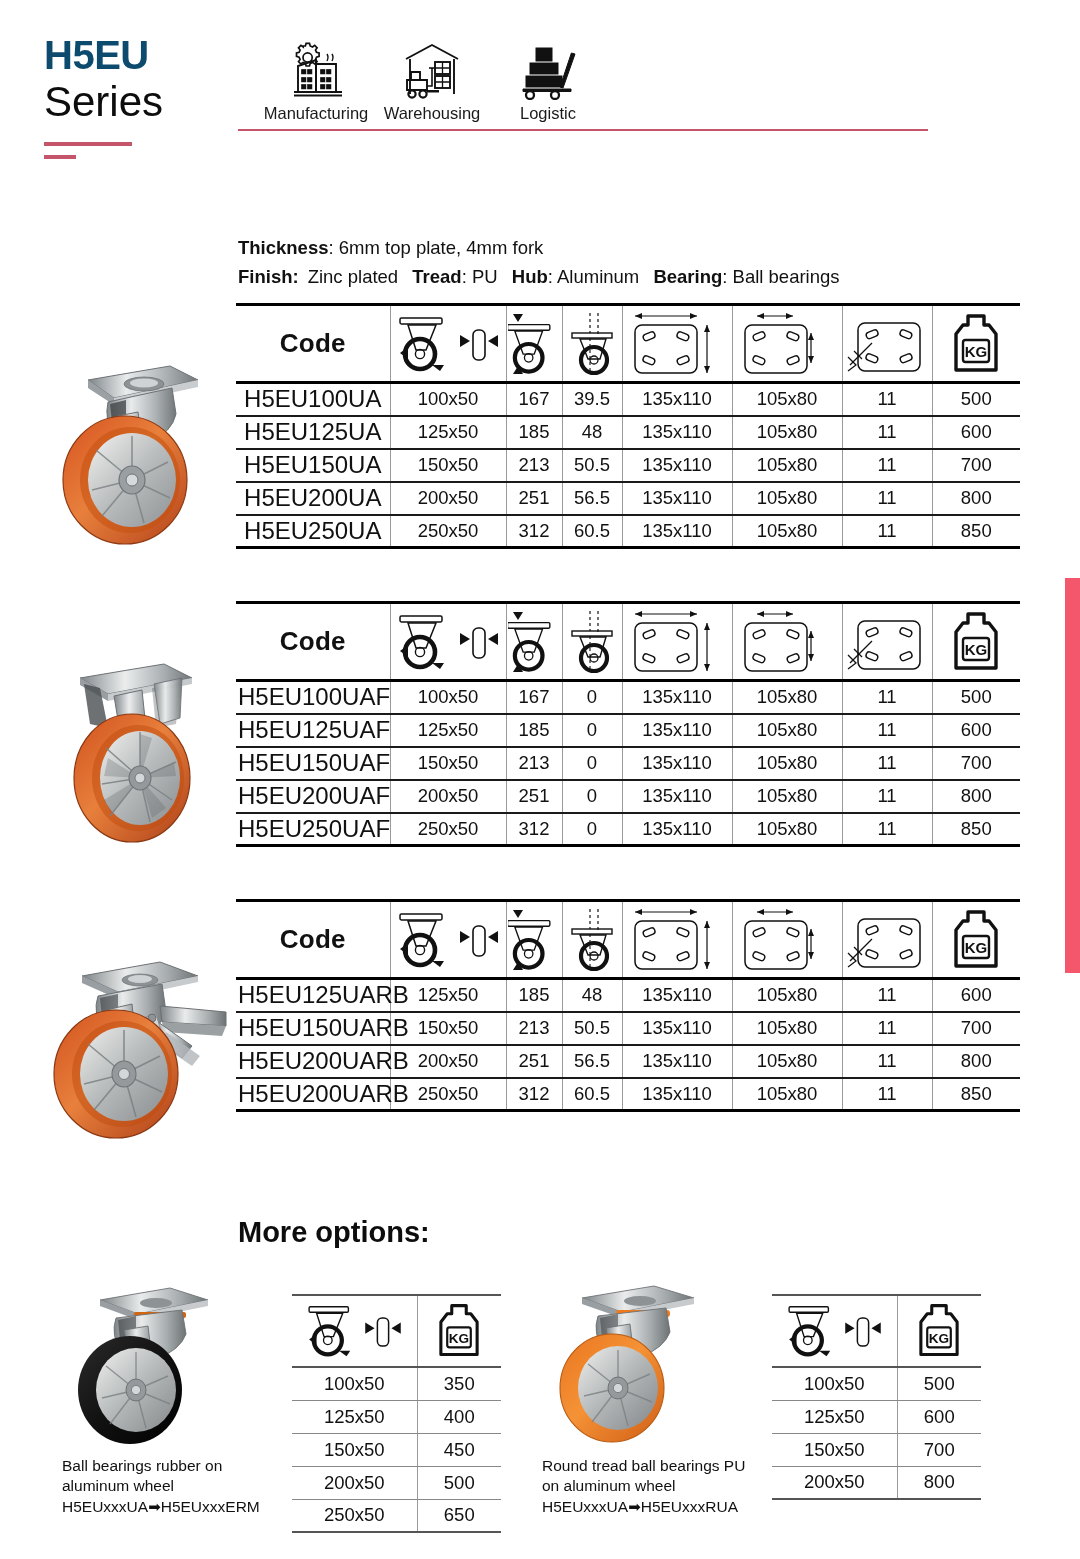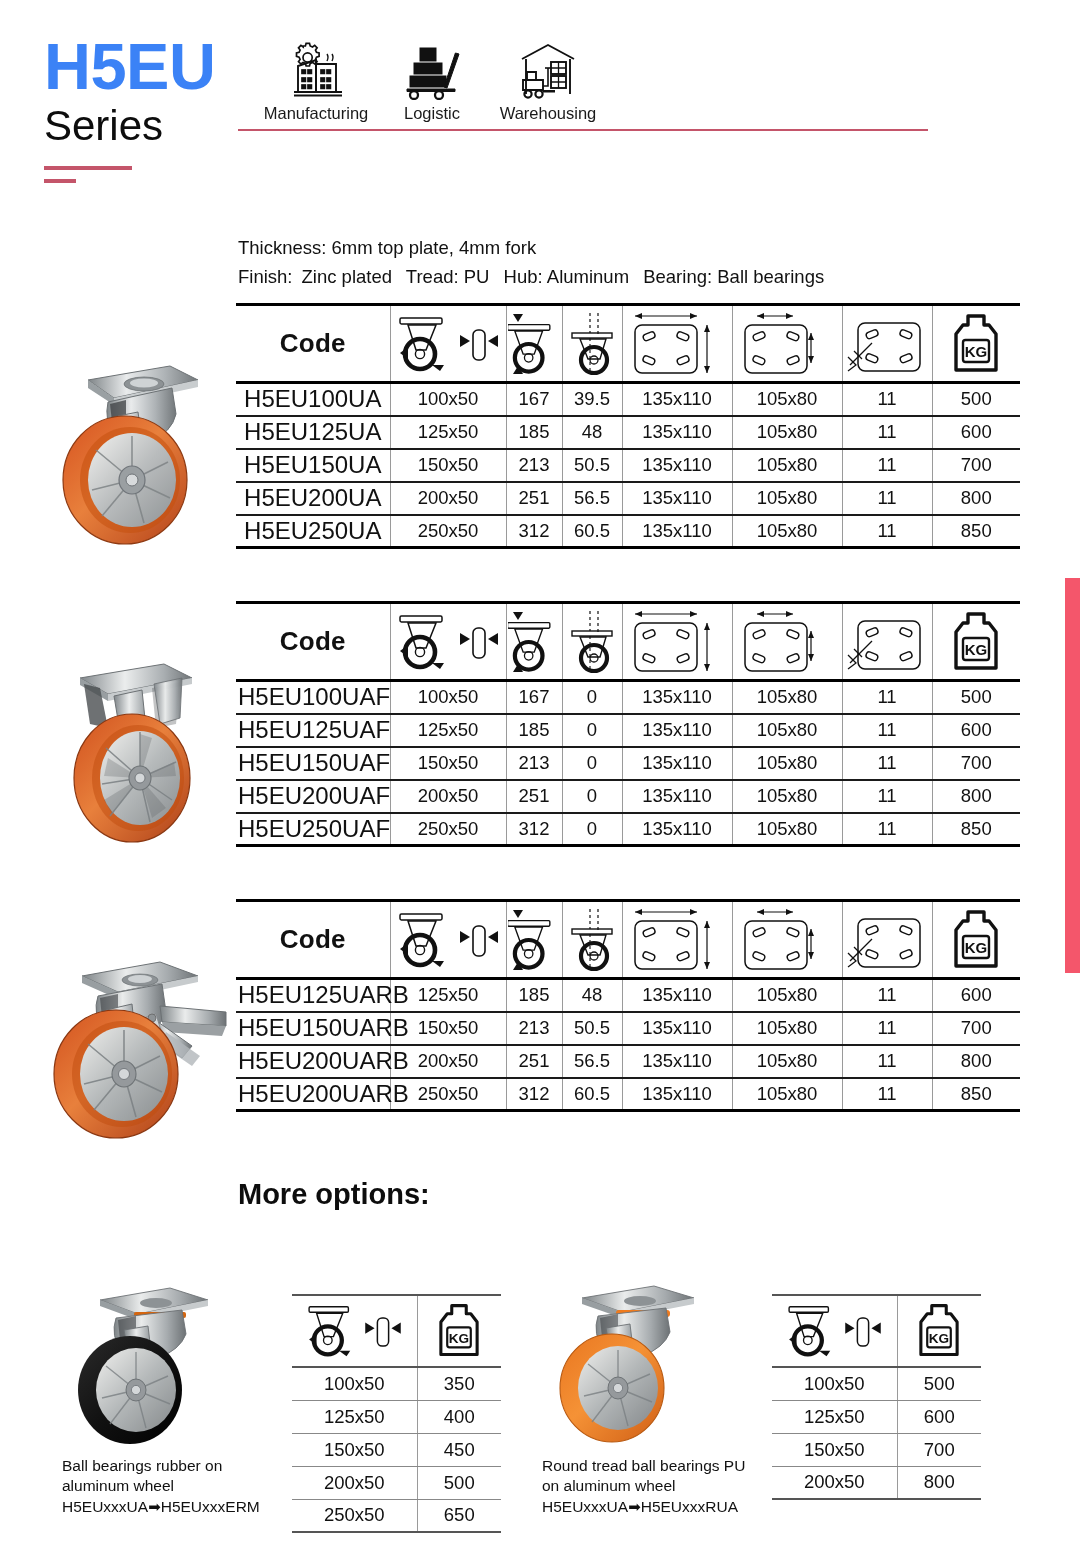--- a/index.html
+++ b/index.html
@@ -16,23 +16,23 @@
   }
 
   
   .header { position: relative; height: 200px; }
   .brand {
     position: absolute;
     left: 44px; top: 36px;
     width: 200px;
   }
   .brand-title {
-    font-size: 65px;
+    font-size: 40px;
     font-weight: bold;
-    color: #3b82f6;
+    color: #0c4a6e;
     line-height: 0.95;
     letter-spacing: -0.5px;
   }
   .brand-sub {
     font-size: 42px;
     font-weight: normal;
     color: #0d0d0d;
     line-height: 1.05;
     margin-top: 6px;
   }
@@ -90,21 +90,21 @@
     position: absolute;
     left: 238px; top: 234px;
     width: 782px;
   }
   .spec-line {
     font-size: 18.5px;
     color: #111;
     line-height: 1.55;
     white-space: nowrap;
   }
-  .spec-line b { font-weight: normal; margin-top: 32px; }
+  .spec-line b { font-weight: bold; margin-top: 32px; }
   .spec-gap { display: inline-block; width: 9px; }
 
   
   .maintable {
     position: absolute;
     left: 236px;
     width: 784px;
     border-collapse: collapse;
     table-layout: fixed;
   }
@@ -154,21 +154,21 @@
 
   
   .photo { position: absolute; }
   .photo.p1 { left: 52px; top: 358px; }
   .photo.p2 { left: 56px; top: 658px; }
   .photo.p3 { left: 40px; top: 950px; }
 
   
   .more-title {
     position: absolute;
-    left: 238px; top: 1178px;
+    left: 238px; top: 1216px;
     font-size: 29px;
     font-weight: bold;
     color: #0d0d0d;
   }
   .opt { position: absolute; top: 1282px; }
   .opt.left { left: 62px; width: 440px; }
   .opt.right { left: 542px; width: 460px; }
 
   .opt-inner { display: flex; align-items: flex-start; }
   .opt-photo {
@@ -249,53 +249,53 @@
           <rect x="41" y="43" width="3.4" height="3.4" fill="#111"></rect>
           <path d="M41 19 q2-4 0-7" stroke-width="1.4"></path>
           <path d="M46 19 q2-4 0-7" stroke-width="1.4"></path>
         </svg>
       </div>
       <div class="segment-label">Manufacturing</div>
     </div>
 
     <div class="segment">
       <div class="segment-icon">
-        <svg width="58" height="58" viewBox="0 0 58 58" fill="#111" stroke="#111">
-          <rect x="17" y="6" width="16" height="13"></rect>
-          <rect x="11" y="21" width="28" height="11"></rect>
-          <rect x="7" y="34" width="36" height="11"></rect>
-          <path d="M4 47 L52 47 L52 49.5 L4 49.5 Z"></path>
-          <path d="M44 46 L56 12 L52.4 11 L41 45 Z"></path>
-          <circle cx="11" cy="53" r="4" fill="none" stroke-width="2.3"></circle>
-          <circle cx="36" cy="53" r="4" fill="none" stroke-width="2.3"></circle>
-        </svg>
-      </div>
-      <div class="segment-label">Logistic</div>
-    </div>
-
-    <div class="segment">
-      <div class="segment-icon">
         <svg width="62" height="58" viewBox="0 0 62 58" fill="none" stroke="#111" stroke-width="1.9">
           <path d="M5 17 L31 3 L57 17"></path>
           <path d="M9 17 L9 52"></path>
           <path d="M53 17 L53 52"></path>
           <rect x="34" y="20" width="15" height="12"></rect>
           <path d="M41.5 20 L41.5 32 M34 26 L49 26" stroke-width="1.3"></path>
           <rect x="34" y="34" width="15" height="12"></rect>
           <path d="M41.5 34 L41.5 46 M34 40 L49 40" stroke-width="1.3"></path>
           <path d="M10 38 L10 30 L19 30 L19 38"></path>
           <path d="M6 38 L26 38 L26 48 L6 48 Z"></path>
           <path d="M26 44 L31 44 L31 26" stroke-width="1.6"></path>
           <path d="M28 26 L34 26" stroke-width="1.6"></path>
           <path d="M26 48 L38 48 L38 50.5 L26 50.5 Z" fill="#111" stroke="none"></path>
           <circle cx="11" cy="52" r="3.6" stroke-width="2.2"></circle>
           <circle cx="22" cy="52" r="3.6" stroke-width="2.2"></circle>
         </svg>
       </div>
       <div class="segment-label">Warehousing</div>
+    </div>
+
+    <div class="segment">
+      <div class="segment-icon">
+        <svg width="58" height="58" viewBox="0 0 58 58" fill="#111" stroke="#111">
+          <rect x="17" y="6" width="16" height="13"></rect>
+          <rect x="11" y="21" width="28" height="11"></rect>
+          <rect x="7" y="34" width="36" height="11"></rect>
+          <path d="M4 47 L52 47 L52 49.5 L4 49.5 Z"></path>
+          <path d="M44 46 L56 12 L52.4 11 L41 45 Z"></path>
+          <circle cx="11" cy="53" r="4" fill="none" stroke-width="2.3"></circle>
+          <circle cx="36" cy="53" r="4" fill="none" stroke-width="2.3"></circle>
+        </svg>
+      </div>
+      <div class="segment-label">Logistic</div>
     </div>
 
   </div>
 
   <div class="header-rule"></div>
 </div>
 
 <div class="edge-tab"></div>
 
 <div class="specs">

